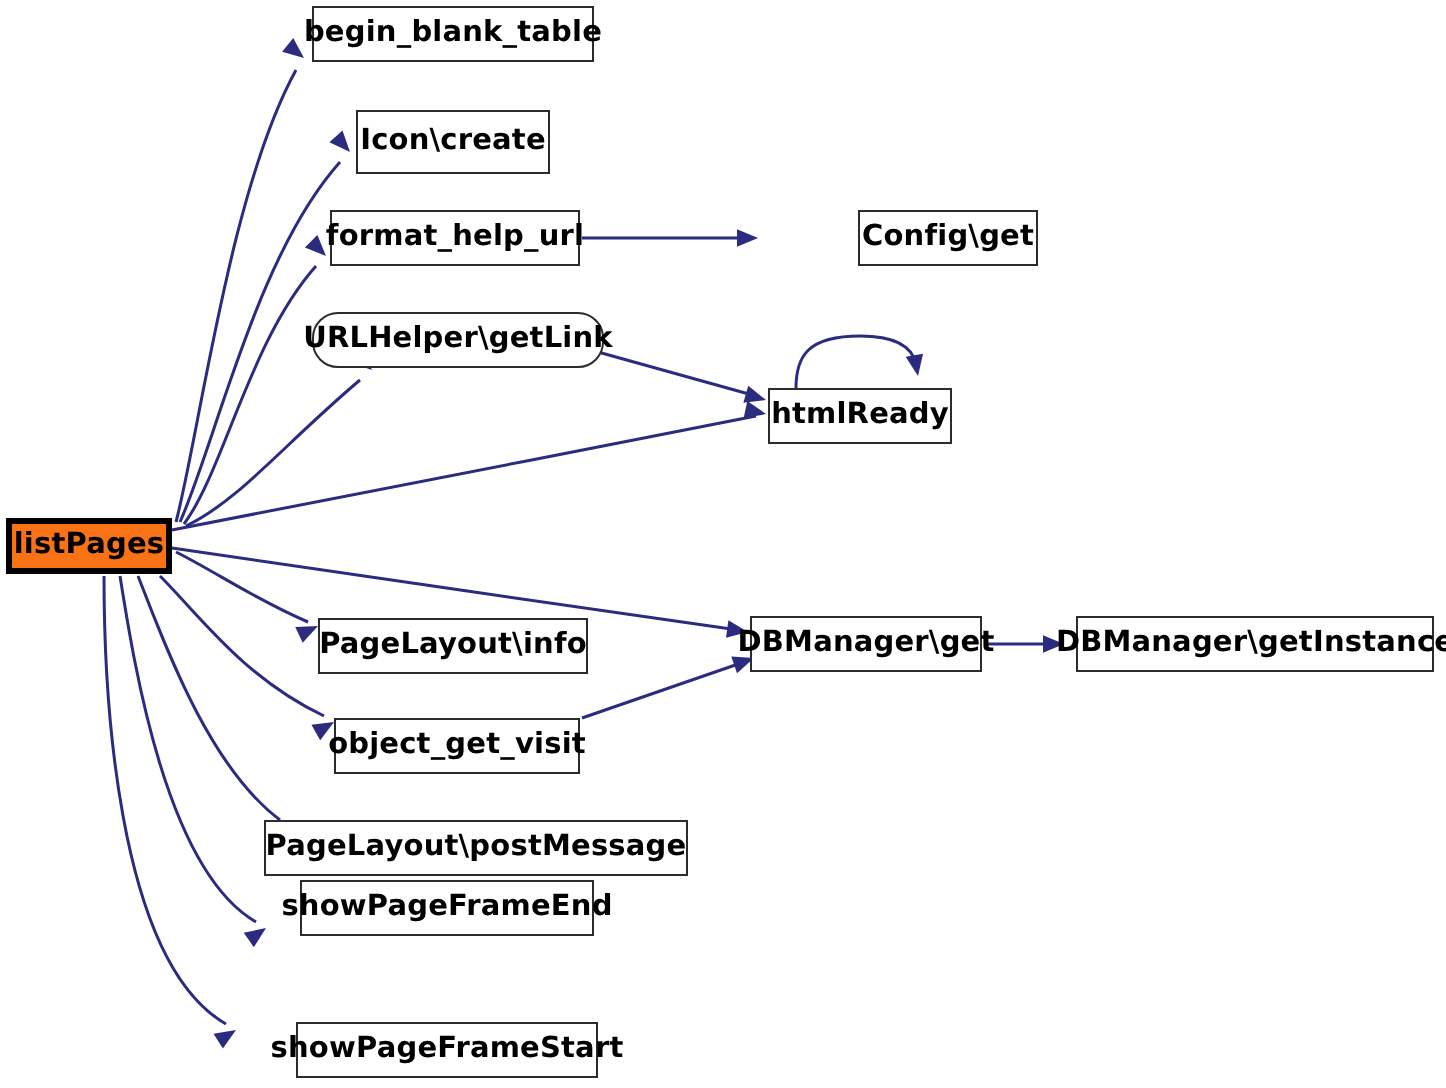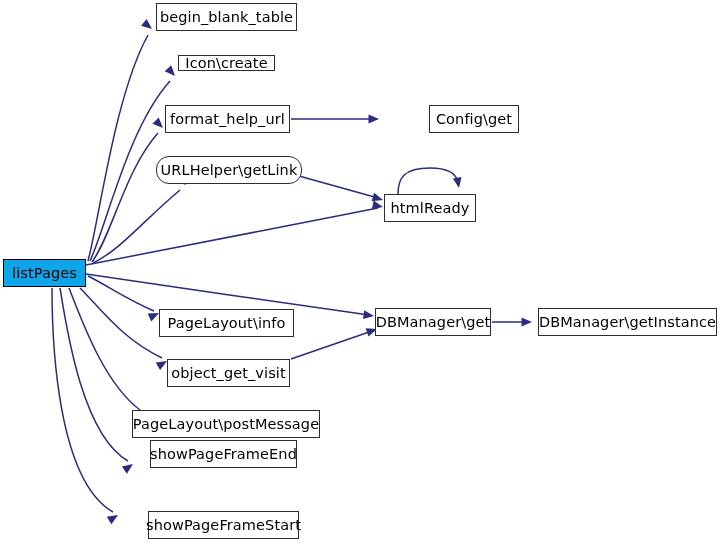--- a/index.html
+++ b/index.html
@@ -32,28 +32,29 @@
     display: flex;
     align-items: center;
     justify-content: center;
     font-size: 14.5px;
     line-height: 1;
     color: #000000;
     white-space: nowrap;
     letter-spacing: 0.1px;
   }
   .node.root {
-    background: #0ea5e9;
-    border: 1px solid #000000;
+    background: #f97316;
+    border: 3px solid #000000;
     justify-content: center;
   }
   .node-label {
     display: block;
     padding: 0 18px;
     transform: translateY(-0.5px);
+    font-weight: bold;
   }
 </style>
 </head>
 <body>
 
 <div id="callgraph">
   <svg id="graph-svg" viewBox="0 0 723 544" xmlns="http://www.w3.org/2000/svg">
       <path d="M 88,261 C 100,215 115,95 148,35" fill="none" stroke="#2b2b7f" stroke-width="1.5"></path>
       <polygon points="0,0 -10.5,-4.41 -10.5,4.41" fill="#2b2b7f" transform="translate(152,29) rotate(39)"></polygon>
       <path d="M 90,261 C 108,221 128,128 170,81" fill="none" stroke="#2b2b7f" stroke-width="1.5"></path>
@@ -87,21 +88,21 @@
       <path d="M 492,322 L 530,322" fill="none" stroke="#2b2b7f" stroke-width="1.5"></path>
       <polygon points="0,0 -10.5,-4.41 -10.5,4.41" fill="#2b2b7f" transform="translate(532,322) rotate(0)"></polygon>
     </svg>
   <div id="node-layer">
       <div class="node root" style="left: 3px; top: 259px; width: 83px; height: 28px;">
         <span class="node-label">listPages</span>
       </div>
       <div class="node" style="left: 156px; top: 3px; width: 141px; height: 28px;">
         <span class="node-label">begin_blank_table</span>
       </div>
-      <div class="node" style="left: 178px; top: 55px; width: 97px; height: 16px;">
+      <div class="node" style="left: 178px; top: 55px; width: 97px; height: 32px;">
         <span class="node-label">Icon\create</span>
       </div>
       <div class="node" style="left: 165px; top: 105px; width: 125px; height: 28px;">
         <span class="node-label">format_help_url</span>
       </div>
       <div class="node" style="left: 385px; top: 105px; width: 90px; height: 28px; margin-left: 44px;">
         <span class="node-label">Config\get</span>
       </div>
       <div class="node" style="left: 156px; top: 156px; width: 146px; height: 28px; border-radius: 13px;">
         <span class="node-label">URLHelper\getLink</span>
@@ -114,21 +115,21 @@
       </div>
       <div class="node" style="left: 375px; top: 308px; width: 116px; height: 28px; text-align: right;">
         <span class="node-label">DBManager\get</span>
       </div>
       <div class="node" style="left: 538px; top: 308px; width: 179px; height: 28px;">
         <span class="node-label">DBManager\getInstance</span>
       </div>
       <div class="node" style="left: 167px; top: 359px; width: 123px; height: 28px;">
         <span class="node-label">object_get_visit</span>
       </div>
-      <div class="node" style="left: 132px; top: 410px; width: 188px; height: 28px;">
+      <div class="node" style="left: 132px; top: 410px; width: 212px; height: 28px;">
         <span class="node-label">PageLayout\postMessage</span>
       </div>
       <div class="node" style="left: 150px; top: 440px; width: 147px; height: 28px;">
         <span class="node-label">showPageFrameEnd</span>
       </div>
       <div class="node" style="left: 148px; top: 511px; width: 151px; height: 28px;">
         <span class="node-label">showPageFrameStart</span>
       </div>
     </div>
 </div>

